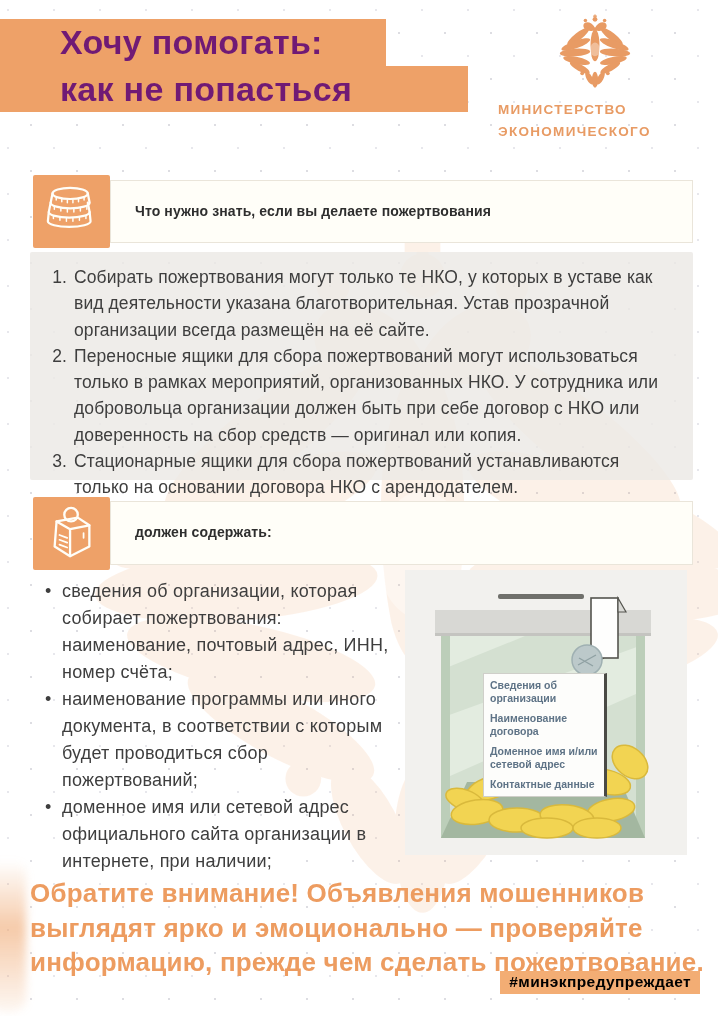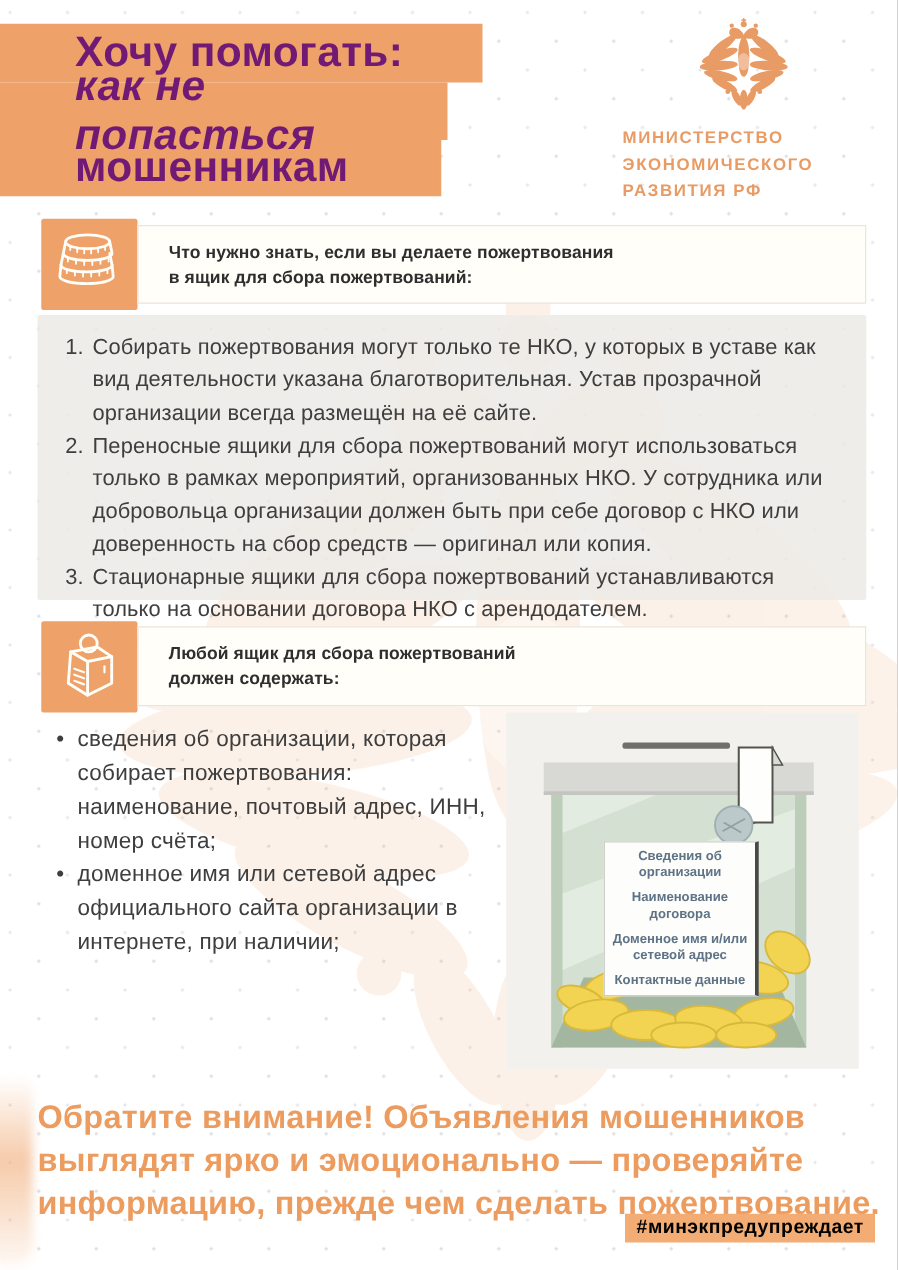--- a/index.html
+++ b/index.html
@@ -13,21 +13,21 @@
     background-size:46px 46px,46px 46px;
     background-position:8px 10px,31px 33px;
   }
   
   .watermark{position:absolute;left:50px;top:220px;width:745px;height:730px;color:#F0A66C;opacity:.15;z-index:0;pointer-events:none;}
   
   .title-block{position:absolute;left:0;top:19px;z-index:2;}
   .title-row{background:#EEA168;display:flex;align-items:center;padding-left:60px;box-sizing:border-box;}
   .title-row span{color:#701a75;font-weight:bold;font-size:34px;letter-spacing:.3px;}
   .tr1{width:386px;height:47px;}
-  .tr2{width:358px;height:46px;font-style:italic;}
+  .tr2{width:468px;height:46px;}
   .tr3{width:353px;height:45px;}
   .logo{position:absolute;left:498px;top:14px;width:194px;text-align:left;z-index:2;}
   .logo svg{display:block;margin:0 auto 8px auto;}
   .logo-line{color:#E89B64;font-size:13.5px;font-weight:bold;letter-spacing:1.3px;line-height:1.6;}
   
   .icon-box{position:absolute;width:77px;height:73px;background:#EEA168;z-index:2;display:flex;align-items:center;justify-content:center;border-radius:2px;}
   .sec-bar{position:absolute;left:110px;width:583px;background:#FFFEF8;border:1px solid #EAE5DA;box-sizing:border-box;
            display:flex;flex-direction:column;justify-content:center;padding-left:24px;z-index:2;}
   .sec-bar .h{font-size:14px;font-weight:bold;color:#2E2E2E;line-height:1.4;letter-spacing:.1px;}
   
@@ -38,21 +38,21 @@
   .bullets{position:absolute;left:45px;top:578px;width:345px;z-index:1;}
   .bullets ul{margin:0;padding:0;list-style:none;}
   .bullets li{position:relative;font-size:18px;color:#3E3E3E;line-height:1.5;letter-spacing:.2px;padding-left:17px;}
   .bullets li::before{content:"\2022";position:absolute;left:0;top:0;color:#3E3E3E;}
   
   .panel{position:absolute;left:405px;top:570px;width:282px;height:285px;background:#F2F1EE;z-index:1;}
   .panel svg{position:absolute;left:0;top:0;}
   .card{position:absolute;left:78px;top:103px;width:124px;height:124px;background:#FDFDFB;
         border:1px solid #CFCFC9;border-right:3px solid #4A4A45;box-sizing:border-box;
         display:flex;flex-direction:column;justify-content:center;gap:7px;padding:4px 6px;}
-  .card .lbl{font-size:10.5px;font-weight:bold;color:#5E7386;text-align:center;line-height:1.25;}
+  .card .lbl{font-size:10.5px;font-weight:bold;color:#5E7386;text-align:left;line-height:1.25;}
   
   .warning{position:absolute;left:30px;top:876px;width:680px;font-size:26px;font-weight:bold;color:#ED9C60;line-height:1.33;letter-spacing:.2px;z-index:2;}
   .hashtag{position:absolute;right:18px;top:971px;background:#F3AD74;color:#000000;font-size:15.5px;font-weight:bold;
            padding:2px 9px 3px 9px;letter-spacing:.4px;z-index:2;}
   .edge-glow{position:absolute;left:-10px;top:860px;width:36px;height:152px;border-radius:14px;
              background:linear-gradient(180deg,rgba(238,160,100,0),rgba(238,160,100,.55) 45%,rgba(238,160,100,.08));
              filter:blur(4px);z-index:1;}
 </style>
 </head>
 <body>
@@ -94,48 +94,43 @@
     <use href="#eagle"></use>
   </svg>
 
   <div class="title-block">
     <div class="title-row tr1">
         <span>Хочу помогать:</span>
       </div>
     <div class="title-row tr2">
         <span>как не попасться</span>
       </div>
-    <div class="title-row tr3">
-        <span>мошенникам</span>
-      </div>
   </div>
 
   <div class="logo">
     <svg width="80" height="77" viewBox="0 0 100 96" style="color:#E89B64">
         <use href="#eagle"></use>
       </svg>
     <div class="logo-line">МИНИСТЕРСТВО</div>
     <div class="logo-line">ЭКОНОМИЧЕСКОГО</div>
-    <div class="logo-line">РАЗВИТИЯ РФ</div>
   </div>
 
   <div class="icon-box" style="left:33px;top:175px;">
     <svg width="56" height="52" viewBox="0 0 60 56" fill="none" stroke="#FFFEF8" stroke-width="2.4" stroke-linecap="round">
       <ellipse cx="28" cy="8" rx="19" ry="6"></ellipse>
       <path d="M9 8 L7 18 a21 6 0 0 0 42 0 L47 8"></path>
       <path d="M7 18 L5 28 a22 6 0 0 0 44 0 L47 18"></path>
       <path d="M5 28 L4 38 a23 6 0 0 0 46 0 L49 28"></path>
       <path d="M13 12 l0 3 M19 14 l0 3 M25 15 l0 3 M31 15 l0 3 M37 14 l0 3 M43 12 l0 3" stroke-width="1.6"></path>
       <path d="M11 22 l0 3 M18 24 l0 3 M25 25 l0 3 M32 25 l0 3 M39 24 l0 3 M46 22 l0 3" stroke-width="1.6"></path>
       <path d="M10 32 l0 3 M17 34 l0 3 M24 35 l0 3 M31 35 l0 3 M38 34 l0 3 M45 32 l0 3" stroke-width="1.6"></path>
     </svg>
   </div>
   <div class="sec-bar" style="top:180px;height:63px;">
     <div class="h">Что нужно знать, если вы делаете пожертвования</div>
-    <div class="h">в ящик для сбора пожертвований:</div>
   </div>
 
   <div class="list-block">
     <ol>
       <li>Собирать пожертвования могут только те НКО, у которых в уставе как вид деятельности указана благотворительная. Устав прозрачной организации всегда размещён на её сайте.</li>
       <li>Переносные ящики для сбора пожертвований могут использоваться только в рамках мероприятий, организованных НКО. У сотрудника или добровольца организации должен быть при себе договор с НКО или доверенность на сбор средств — оригинал или копия.</li>
       <li>Стационарные ящики для сбора пожертвований устанавливаются только на основании договора НКО с арендодателем.</li>
       <li>Ящик должен быть опечатан и иметь инвентарный номер.</li>
     </ol>
   </div>
@@ -143,27 +138,27 @@
   <div class="icon-box" style="left:33px;top:497px;">
     <svg width="54" height="56" viewBox="0 0 56 58" fill="none" stroke="#FFFEF8" stroke-width="2.4" stroke-linejoin="round" stroke-linecap="round">
       <circle cx="27" cy="9" r="7"></circle>
       <path d="M12 16 L34 12 L46 20 L46 42 L26 52 L10 42 Z"></path>
       <path d="M12 16 L26 24 L26 52 M26 24 L46 20"></path>
       <path d="M15 30 l8 3 M15 35 l8 3 M15 40 l8 3" stroke-width="1.8"></path>
       <path d="M40 28 l0 5" stroke-width="1.8"></path>
     </svg>
   </div>
   <div class="sec-bar" style="top:501px;height:64px;">
-    <div class="h">Любой ящик для сбора пожертвований</div>
     <div class="h">должен содержать:</div>
   </div>
 
   <div class="bullets">
     <ul>
       <li>сведения об организации, которая собирает пожертвования: наименование, почтовый адрес, ИНН, номер счёта;</li>
+      <li>наименование программы или иного документа, в соответствии с которым будет проводиться сбор пожертвований;</li>
       <li>доменное имя или сетевой адрес официального сайта организации в интернете, при наличии;</li>
     </ul>
   </div>
 
   <div class="panel">
     <svg width="282" height="285" viewBox="0 0 282 285">
       <rect x="93" y="24" width="86" height="5" rx="2" fill="#70706B"></rect>
       <rect x="30" y="40" width="216" height="26" fill="#D8D8D4"></rect>
       <rect x="30" y="63" width="216" height="3" fill="#C4C4C0"></rect>
       <rect x="36" y="66" width="204" height="202" fill="#D4E0D1"></rect>

